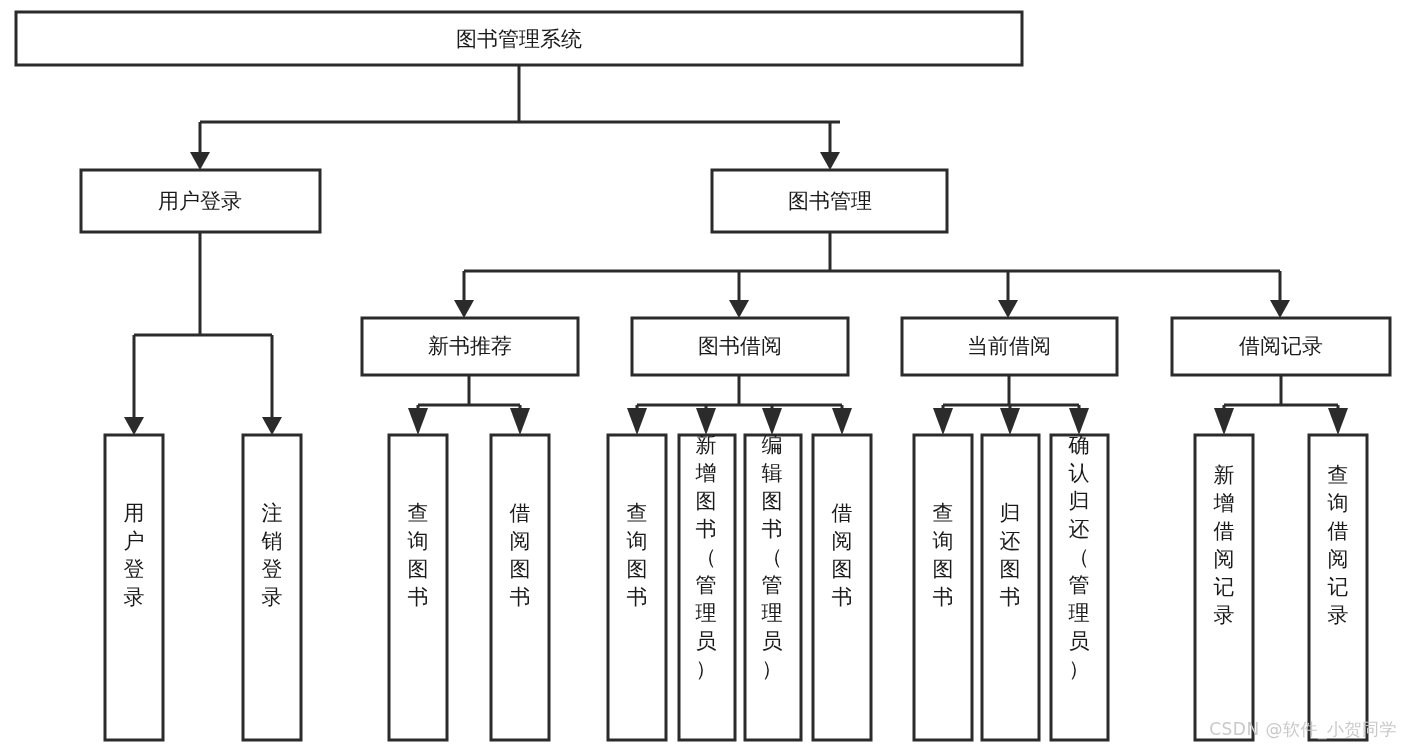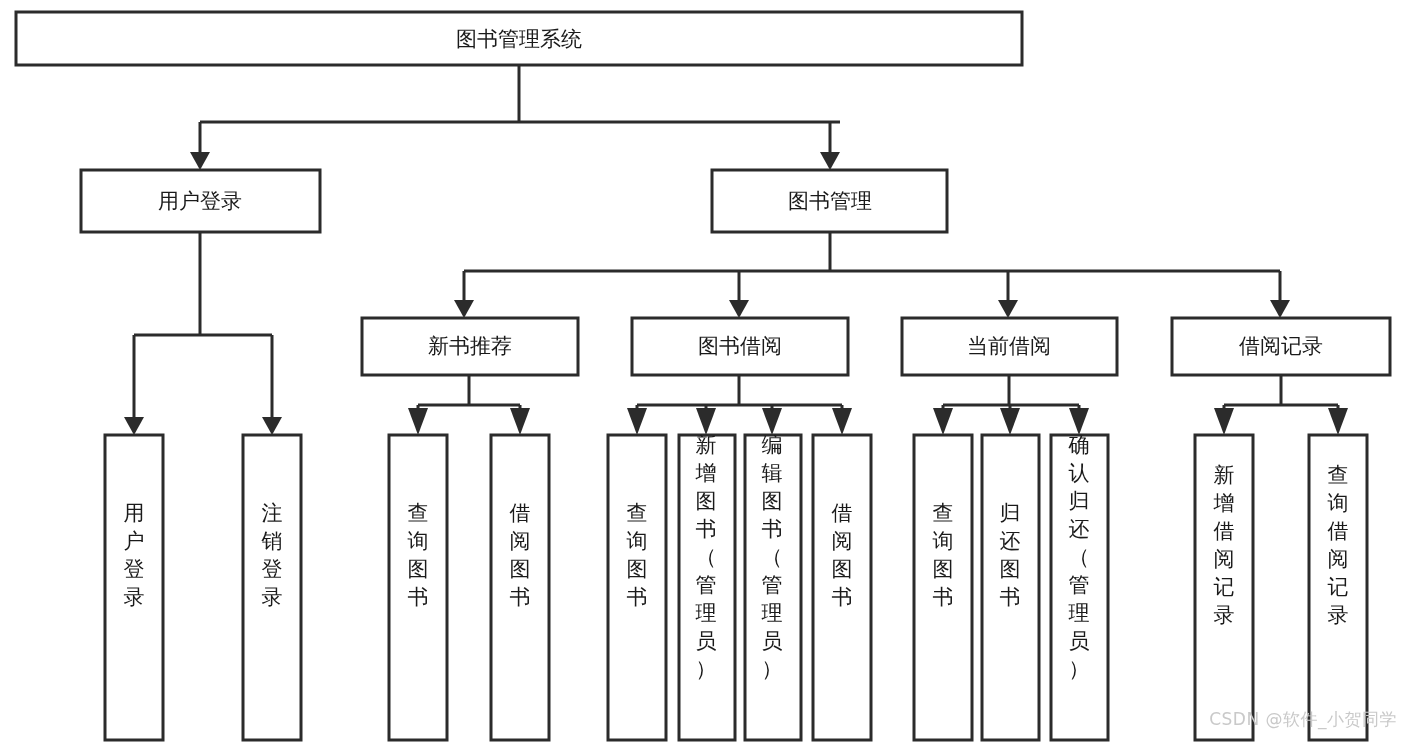--- a/index.html
+++ b/index.html
@@ -54,21 +54,21 @@
   }
   .leaf-label {
     font-family: "DejaVu Sans", "Liberation Sans", sans-serif;
     font-size: 21px;
     fill: #1a1a1a;
     text-anchor: middle;
   }
   .watermark-text {
     position: absolute;
     right: 8px;
-    bottom: 16px;
+    bottom: 6px;
     font-family: "DejaVu Sans", "Liberation Sans", sans-serif;
     font-size: 17px;
     color: #c9c9c9;
     white-space: nowrap;
     letter-spacing: 0.5px;
     pointer-events: none;
   }
 </style>
 </head>
 <body>

